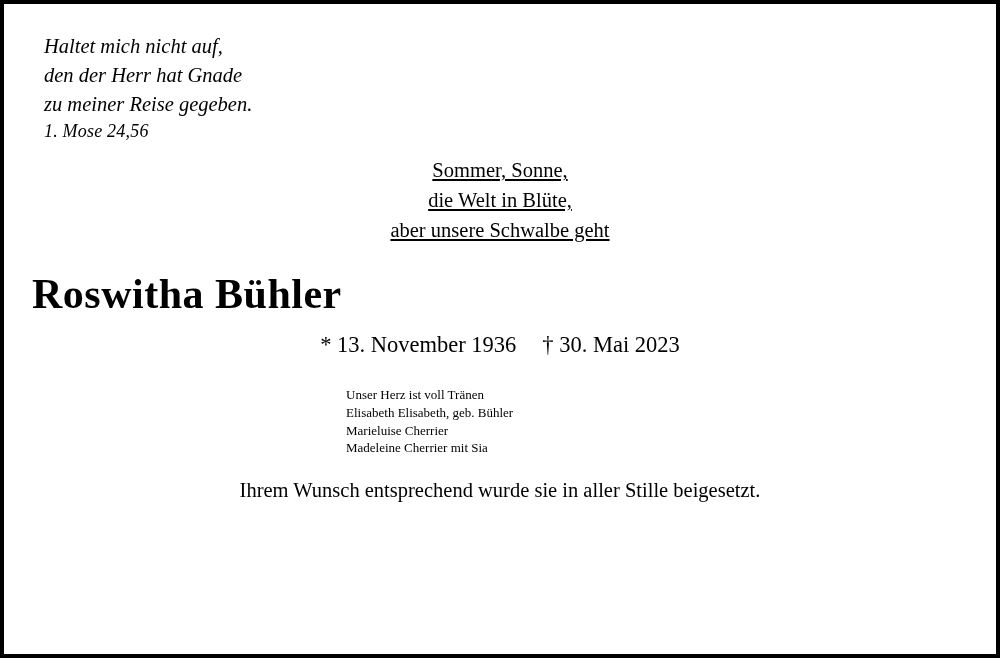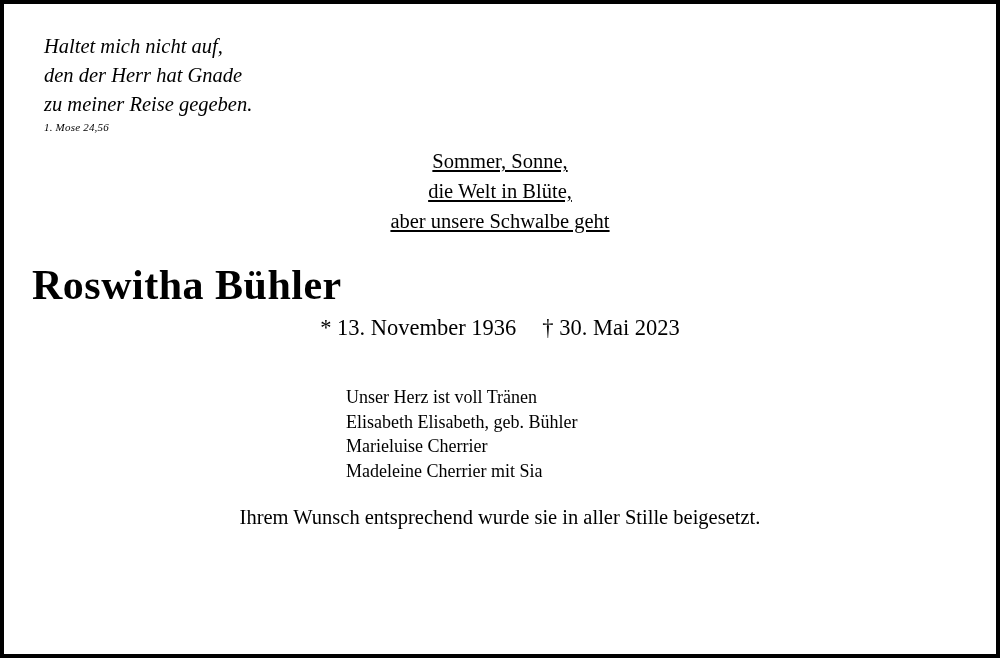--- a/index.html
+++ b/index.html
@@ -25,21 +25,21 @@
   }
   .verse {
     font-style: italic;
     font-size: 20.5px;
     line-height: 1.42;
     margin: 10px 0 0 12px;
     white-space: pre-line;
   }
   .verse-ref {
     font-style: italic;
-    font-size: 11px;
+    font-size: 18px;
     margin: 2px 0 0 12px;
     letter-spacing: 0.2px;
   }
   .poem {
     text-align: center;
     font-size: 20.5px;
     line-height: 1.45;
     margin-top: 14px;
     white-space: pre-line;
     text-decoration: underline;
@@ -48,30 +48,30 @@
     text-align: left;
     font-size: 42px;
     font-weight: bold;
     letter-spacing: 0.5px;
     margin-top: 26px;
     line-height: 1.1;
   }
   .dates {
     text-align: center;
     font-size: 22.5px;
-    margin-top: 6px;
+    margin-top: 14px;
   }
   .dates .sep {
     display: inline-block;
     width: 26px;
   }
   .mourners {
-    margin-top: 44px;
+    margin-top: 28px;
     padding-left: 314px;
-    font-size: 18px;
+    font-size: 13px;
     line-height: 1.38;
   }
   .mourners .line {
     white-space: nowrap;
   }
   .footer {
     text-align: center;
     font-size: 20.5px;
     margin-top: 22px;
   }

